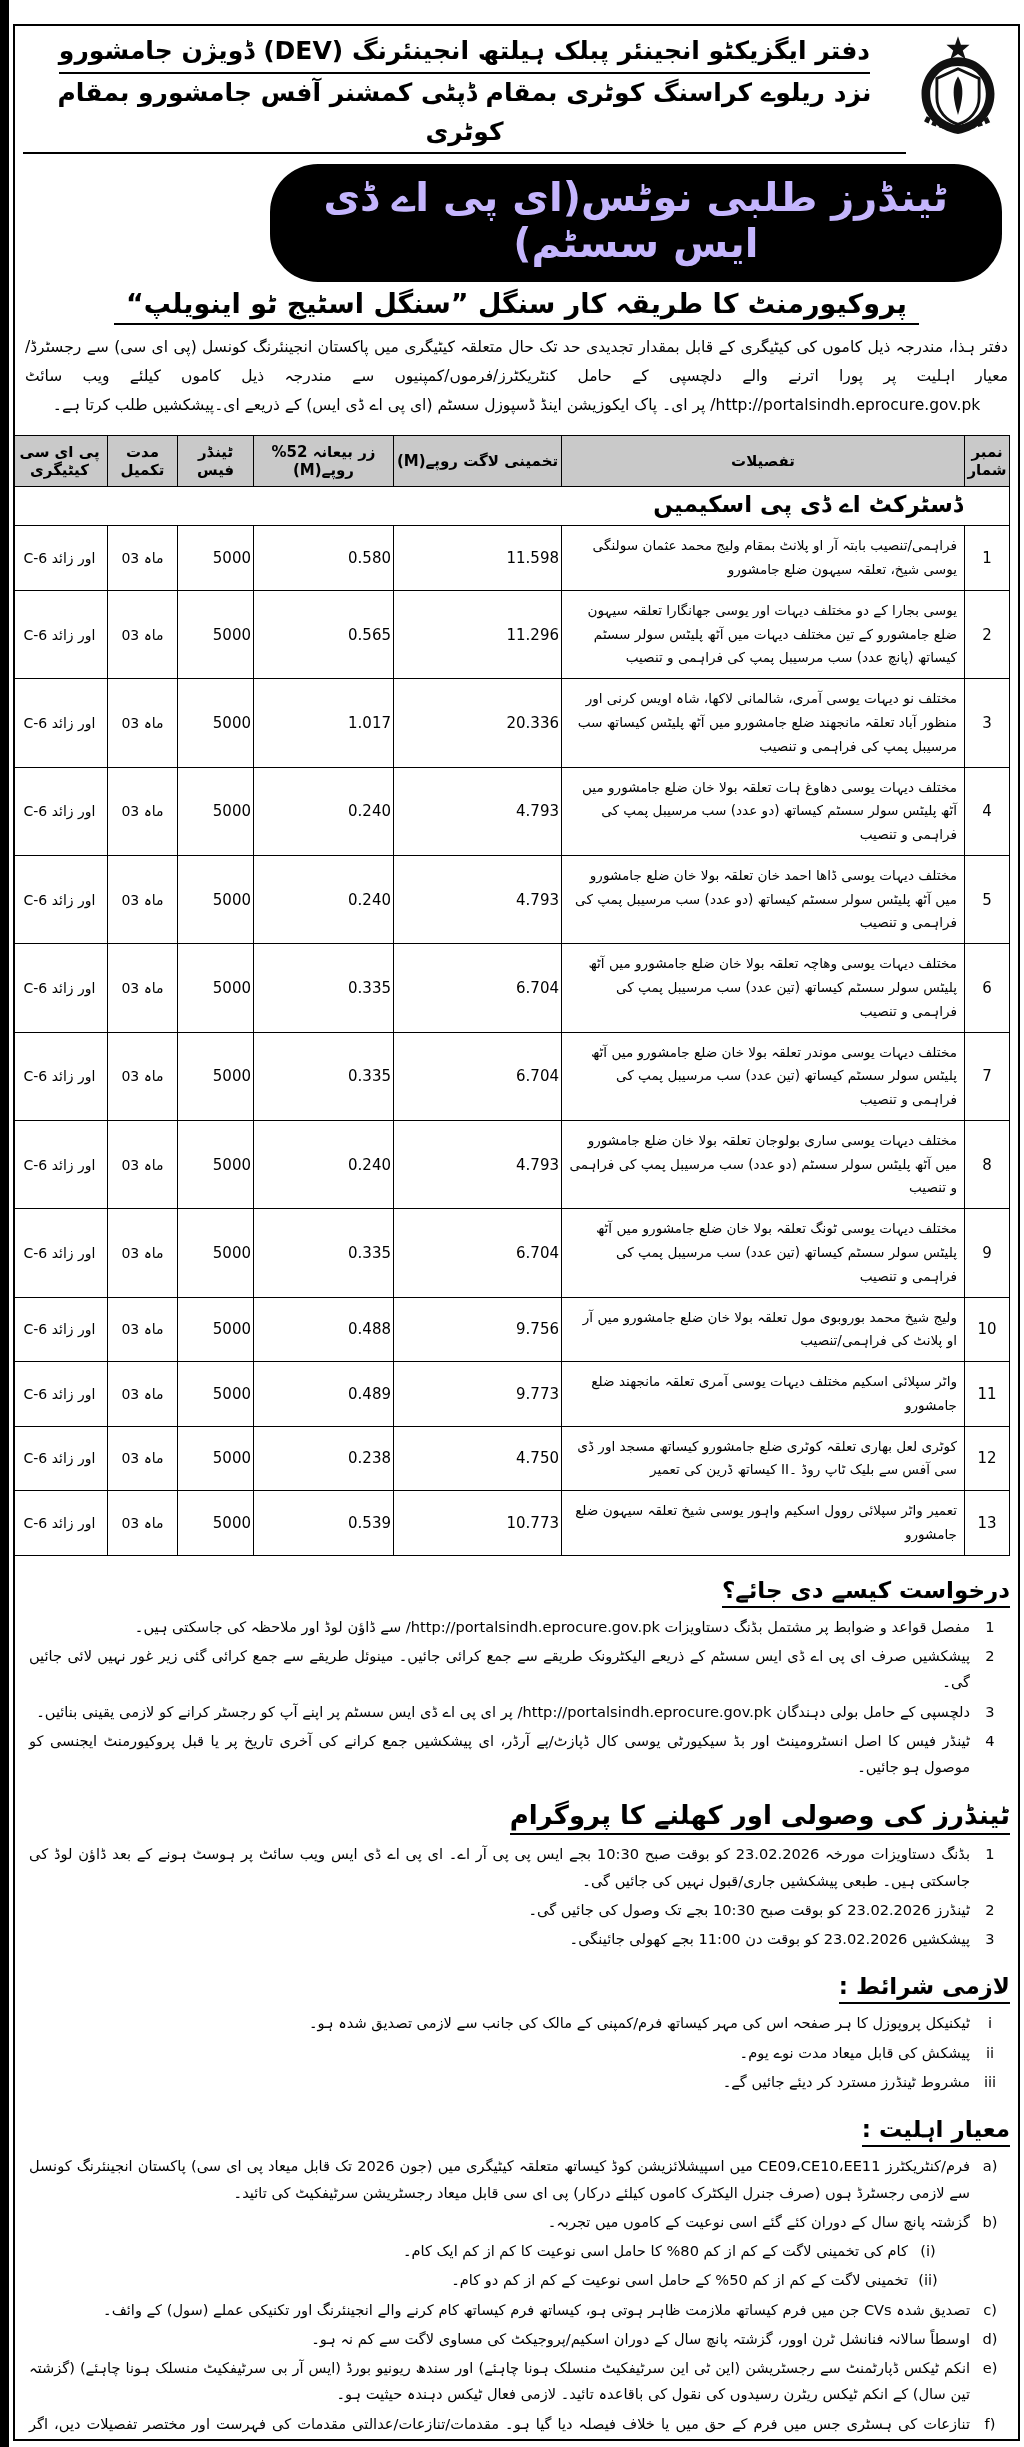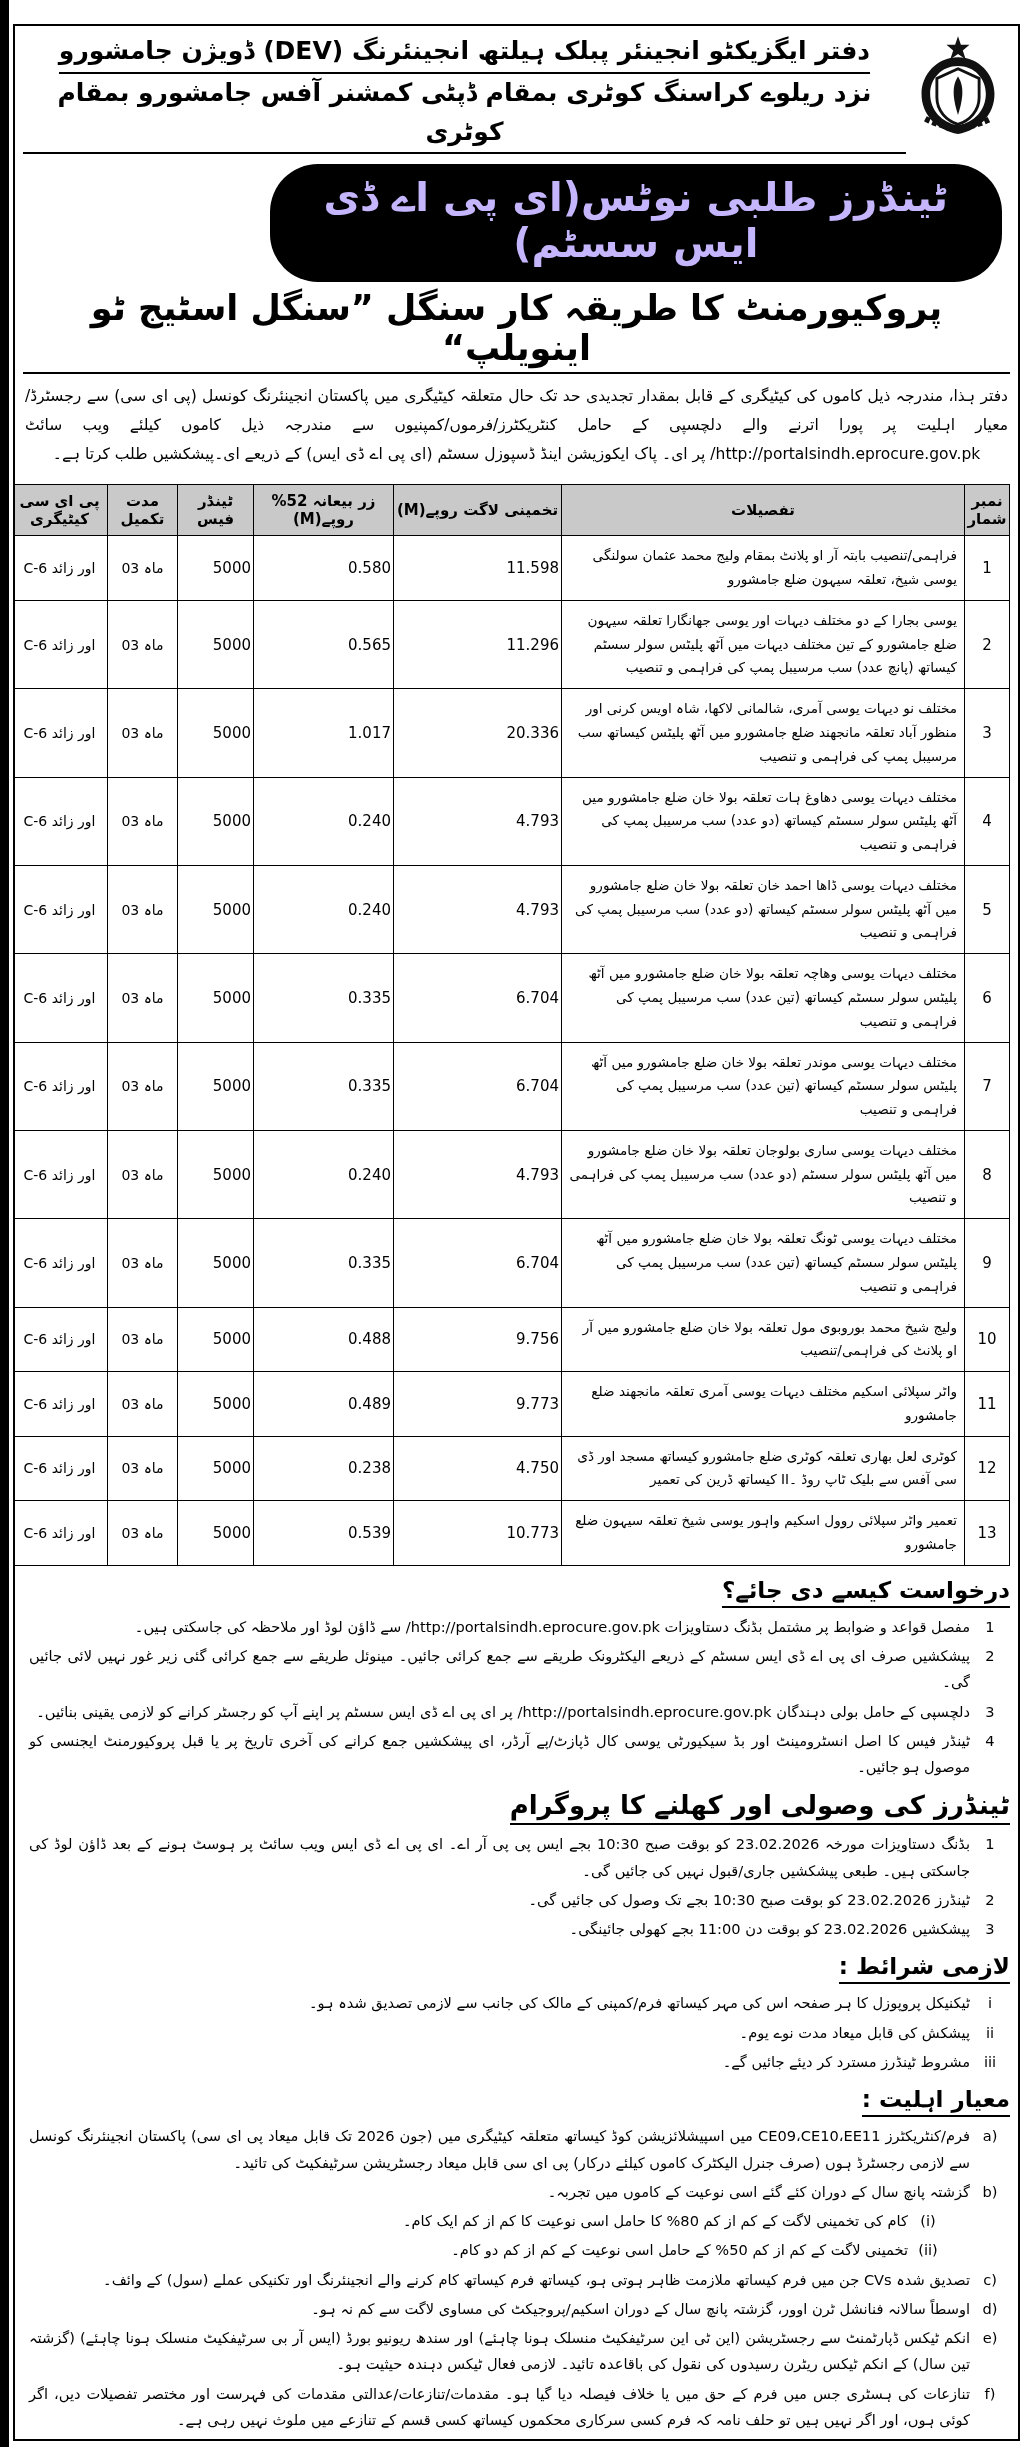--- a/index.html
+++ b/index.html
@@ -9,33 +9,33 @@
   .frame{position:absolute;top:24px;left:13px;right:4px;bottom:6px;border:2px solid #000;box-sizing:border-box;padding:6px 8px 16px 8px;overflow:hidden;}
   
   .hdr{display:flex;direction:rtl;align-items:flex-start;}
   .hdr-logo{width:104px;min-width:104px;padding-top:2px;display:flex;justify-content:center;}
   .hdr-text{flex:1;text-align:center;}
   .hdr-line{display:inline-block;font-weight:bold;font-size:25px;line-height:1.55;border-bottom:2px solid #000;padding-bottom:1px;}
   .hdr-ref{font-size:14.5px;font-weight:bold;margin-top:4px;}
   
   .pill{background:#000;color:#c4b5fd;border-radius:48px;width:73%;margin:10px 8px 6px auto;text-align:center;font-size:40px;font-weight:bold;padding:10px 6px 16px 6px;letter-spacing:-1px;}
   .subtitle-wrap{text-align:center;margin:4px 0 8px 0;}
-  .subtitle{display:inline-block;font-size:35px;font-weight:bold;border-bottom:2.5px solid #000;padding:0 12px 4px 12px;}
+  .subtitle{display:inline-block;font-size:27px;font-weight:bold;border-bottom:2.5px solid #000;padding:0 12px 4px 12px;}
   .intro{font-size:15.5px;line-height:1.85;text-align:justify;text-align-last:center;margin:2px 2px 16px 2px;}
   
   table{width:100%;border-collapse:collapse;direction:rtl;table-layout:fixed;}
   th,td{border:1.5px solid #000;vertical-align:middle;}
   thead th{background:#c9c9c9;font-size:15px;font-weight:bold;padding:7px 2px;}
   .span-row{font-size:23px;font-weight:bold;text-align:right;padding:4px 46px 8px 4px;}
   .c-no{text-align:center;font-size:15px;padding:4px 2px;}
   .c-details{font-size:13.6px;line-height:1.75;text-align:right;padding:8px 7px;}
   .c-num{text-align:right;font-size:15px;padding:4px 2px;}
   .c-ltr{direction:ltr;text-align:center;font-size:14px;padding:4px 2px;}
   
-  .sec{margin-top:10px;}
+  .sec{margin-top:20px;}
   .sec h2{margin:4px 0 6px 0;text-align:right;}
   .sec h2 span{display:inline-block;font-size:23px;font-weight:bold;border-bottom:2.5px solid #000;padding-bottom:3px;}
   .sec.big h2 span{font-size:26px;}
   .item{display:flex;direction:rtl;font-size:14.6px;line-height:1.8;margin:3px 0;}
   .item-num{width:40px;min-width:40px;text-align:center;font-size:14.6px;}
   .item-text{flex:1;text-align:justify;padding-left:6px;}
   .item.sub{margin-right:62px;}
 </style>
 </head>
 <body>
@@ -83,20 +83,23 @@
           <th>نمبر شمار</th>
           <th>تفصیلات</th>
           <th>تخمینی لاگت روپے(M)</th>
           <th>زر بیعانہ 52% روپے(M)</th>
           <th>ٹینڈر فیس</th>
           <th>مدت تکمیل</th>
           <th>پی ای سی کیٹیگری</th>
         </tr>
       </thead>
       <tbody>
+        <tr>
+          <td colspan="7" class="span-row">ڈسٹرکٹ اے ڈی پی اسکیمیں</td>
+        </tr>
       <tr>
     <td class="c-no">1</td>
     <td class="c-details">فراہمی/تنصیب بابتہ آر او پلانٹ بمقام ولیج محمد عثمان سولنگی یوسی شیخ، تعلقہ سیہون ضلع جامشورو</td>
     <td class="c-num">11.598</td>
     <td class="c-num">0.580</td>
     <td class="c-num">5000</td>
     <td class="c-ltr">03 ماہ</td>
     <td class="c-ltr">C-6 اور زائد</td>
   </tr>
           <tr>

